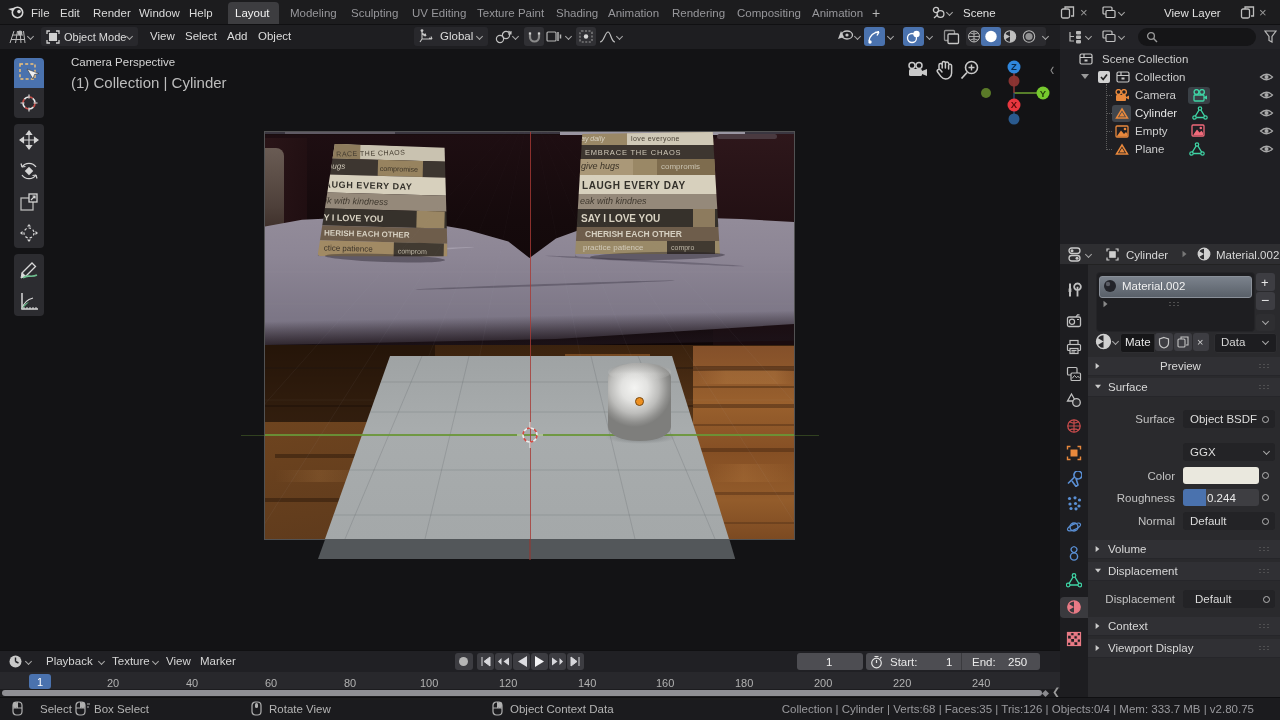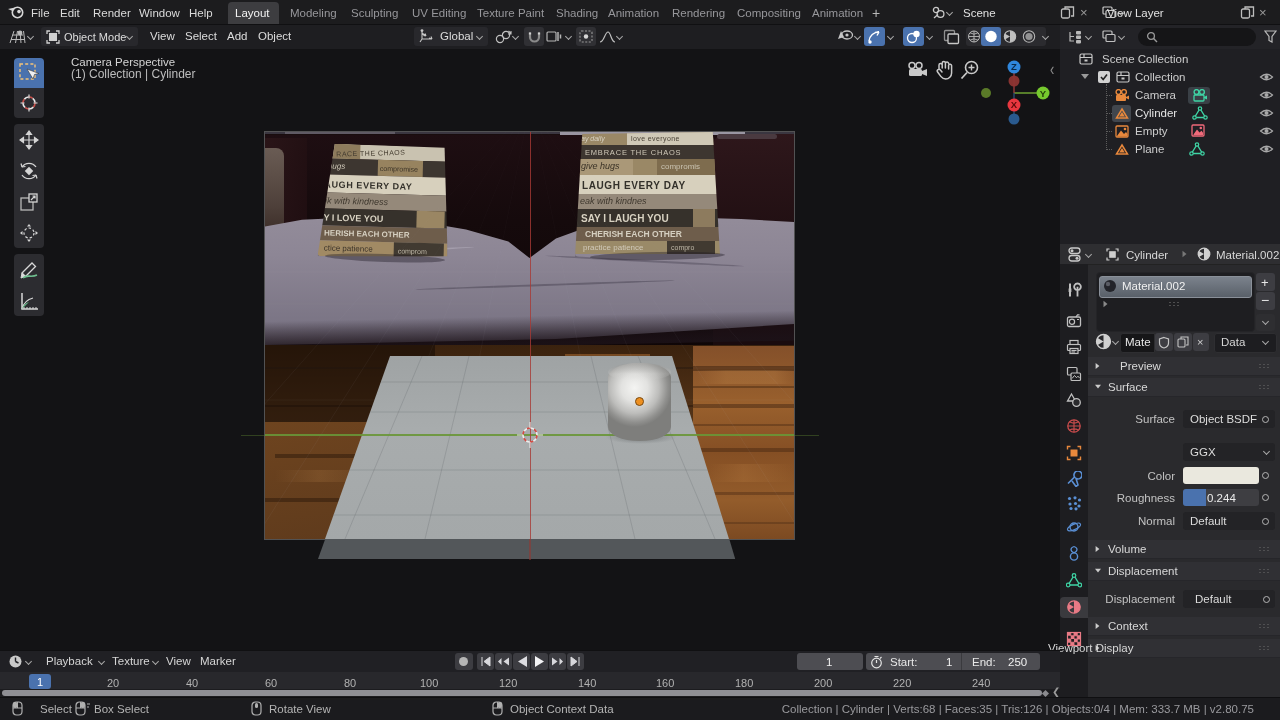--- a/index.html
+++ b/index.html
@@ -49,21 +49,21 @@
 <svg class="ab" style="left:1060px;top:5px" width="16" height="15" viewBox="0 0 16 15">
  <rect x="1.5" y="4" width="8" height="9" rx="1.5" fill="none" stroke="#bdbdbd" stroke-width="1.3"></rect>
  <path d="M5 4 V2 h8.5 v9 H11" fill="none" stroke="#bdbdbd" stroke-width="1.3"></path>
 </svg>
 <div class="tx" style="left:1080px;top:6px;color:#9a9a9a;font-size:13px">×</div>
 <svg class="ab" style="left:1102px;top:6px" width="15" height="13" viewBox="0 0 15 13">
  <rect x="1" y="1" width="9" height="7" rx="1" fill="none" stroke="#c9c9c9" stroke-width="1.2"></rect>
  <rect x="4" y="4.5" width="9" height="7" rx="1" fill="#1c1c1e" stroke="#c9c9c9" stroke-width="1.2"></rect>
 </svg>
 <div class="cv" style="left:1119px;top:10px"></div>
-<div class="tx" style="left:1107px;top:8px;color:#e0e0e0">View Layer</div>
+<div class="tx" style="left:1164px;top:8px;color:#e0e0e0">View Layer</div>
 <svg class="ab" style="left:1240px;top:5px" width="16" height="15" viewBox="0 0 16 15">
  <rect x="1.5" y="4" width="8" height="9" rx="1.5" fill="none" stroke="#bdbdbd" stroke-width="1.3"></rect>
  <path d="M5 4 V2 h8.5 v9 H11" fill="none" stroke="#bdbdbd" stroke-width="1.3"></path>
 </svg>
 <div class="tx" style="left:1259px;top:6px;color:#9a9a9a;font-size:13px">×</div>
 
 <div class="ab" style="left:0;top:24px;width:1060px;height:25px;background:#1e1e21;border-top:1px solid #101012"></div>
 <svg class="ab" style="left:9px;top:30px" width="17" height="14" viewBox="0 0 17 14">
  <path d="M1 13 L5 1 M6.5 13 L8.5 1 M12 13 L11 1 M16 13 L14.5 1" stroke="#b9b9b9" stroke-width="1" fill="none"></path>
  <path d="M2 9.5 H15 M3.5 5 H14" stroke="#b9b9b9" stroke-width="1"></path>
@@ -220,21 +220,21 @@
 </svg>
 <div class="ab" style="left:14px;top:285px;width:30px;height:31px;background:#2c2c30;border-radius:0 0 4px 4px"></div>
 <svg class="ab" style="left:19px;top:291px" width="20" height="20" viewBox="0 0 20 20">
  <path d="M3 2 V18 H19" fill="none" stroke="#d8d8d8" stroke-width="1.5"></path>
  <path d="M3 18 A 15 15 0 0 1 14 7" fill="none" stroke="#d8d8d8" stroke-width="1.2"></path>
  <path d="M3 18 A 10 10 0 0 1 10 11 L3 18 Z" fill="#5fae7f"></path>
  <path d="M5 18 v-2 M8 18 v-2 M11 18 v-2 M14 18 v-2 M17 18 v-2" stroke="#d8d8d8" stroke-width="1"></path>
 </svg>
 
 <div class="tx" style="left:71px;top:57px;color:#d4d4d4;font-size:11.5px">Camera Perspective</div>
-<div class="tx" style="left:71px;top:68px;color:#bdbdbd;font-size:12px">(1) Collection | Cylinder</div>
+<div class="tx" style="left:71px;top:75px;color:#bdbdbd;font-size:15px">(1) Collection | Cylinder</div>
 
 <svg class="ab" style="left:906px;top:61px" width="22" height="17" viewBox="0 0 22 17">
  <circle cx="6" cy="4.5" r="3" fill="none" stroke="#c9c9c9" stroke-width="1.5"></circle>
  <circle cx="13" cy="4.5" r="3" fill="none" stroke="#c9c9c9" stroke-width="1.5"></circle>
  <rect x="3" y="8" width="13" height="7" rx="1.5" fill="#c9c9c9"></rect>
  <path d="M16 10 l5 -2 v7 l-5 -2 Z" fill="#c9c9c9"></path>
 </svg>
 <svg class="ab" style="left:935px;top:60px" width="19" height="20" viewBox="0 0 19 20">
  <path d="M4 9 V5 a1.6 1.6 0 0 1 3.2 0 M7.2 8 V3 a1.6 1.6 0 0 1 3.2 0 M10.4 8 V3.6 a1.6 1.6 0 0 1 3.2 0 M13.6 9 V5 a1.6 1.6 0 0 1 3 .6 V13 a6 6 0 0 1 -6 6 H11 a6.5 6.5 0 0 1 -5.2 -2.6 L2.6 12 a1.7 1.7 0 0 1 2.8 -2 L7 12" fill="none" stroke="#c9c9c9" stroke-width="1.5" stroke-linecap="round" stroke-linejoin="round"></path>
 </svg>
@@ -335,21 +335,21 @@
   <div class="ab" style="left:0;top:27px;width:58px;height:16px;background:#aa9878"></div>
   <div class="ab" style="left:82px;top:27px;width:58px;height:16px;background:#7e6c4e"></div>
   <div class="tx" style="left:6px;top:30px;font-size:9px;font-style:italic;color:#3a3226">give hugs</div>
   <div class="tx" style="left:86px;top:31px;font-size:8px;color:#c9c2b0">compromis</div>
   <div class="ab" style="left:0;top:43px;width:145px;height:19px;background:#d7d0bd"></div>
   <div class="tx" style="left:7px;top:49px;font-size:10px;font-weight:bold;color:#33302a;letter-spacing:.6px">LAUGH EVERY DAY</div>
   <div class="ab" style="left:0;top:62px;width:145px;height:15px;background:#95897a"></div>
   <div class="tx" style="left:5px;top:65px;font-size:9px;font-style:italic;color:#3f382e">eak with kindnes</div>
   <div class="ab" style="left:0;top:77px;width:145px;height:18px;background:#36312b"></div>
   <div class="ab" style="left:118px;top:77px;width:22px;height:18px;background:#8d7b5e"></div>
-  <div class="tx" style="left:6px;top:82px;font-size:10px;font-weight:bold;color:#d8d2c2">SAY I LAUGH YOU</div>
+  <div class="tx" style="left:6px;top:82px;font-size:10px;font-weight:bold;color:#d8d2c2">SAY I LOVE YOU</div>
   <div class="ab" style="left:0;top:95px;width:145px;height:14px;background:#6e5d4b"></div>
   <div class="tx" style="left:10px;top:98px;font-size:8.5px;font-weight:bold;color:#d5cfc0">CHERISH EACH OTHER</div>
   <div class="ab" style="left:0;top:109px;width:145px;height:13px;background:#9a8a68"></div>
   <div class="ab" style="left:92px;top:109px;width:48px;height:13px;background:#413a31"></div>
   <div class="tx" style="left:8px;top:112px;font-size:8px;color:#d0c9b9">practice patience</div>
   <div class="tx" style="left:96px;top:112px;font-size:7px;color:#bdb6a6">compro</div>
  </div>
 
  <svg class="ab" style="left:0;top:0;-webkit-mask-image:linear-gradient(180deg,rgba(0,0,0,.25) 0%,rgba(0,0,0,.45) 30%,rgba(0,0,0,1) 60%)" width="529" height="407" viewBox="0 0 529 407">
   <g stroke="rgba(200,200,210,.055)" stroke-width="1">
@@ -627,21 +627,21 @@
     <path d="M4 3 V1 h7 v8 h-2" fill="none" stroke="#c4c4c4" stroke-width="1.1"></path>
   </svg>
 <div class="btn" style="left:1193px;top:333px;width:16px;height:18px"></div>
 <div class="tx" style="left:1197px;top:337px;color:#d0d0d0;font-size:11px">×</div>
 <div class="ab" style="left:1214px;top:333px;width:61px;height:18px;background:#1d1d20;border-radius:3px;border:1px solid #2e2e31"></div>
 <div class="tx" style="left:1221px;top:337px;color:#d5d5d5">Data</div>
 <div class="cv" style="left:1263px;top:339px"></div>
 
 <div class="ab" style="left:1088px;top:357px;width:192px;height:18px;background:#303034;border-bottom:1px solid #26262a"></div>
 <div class="tri-r" style="left:1095px;top:362px;transform:scale(.75);border-left-color:#ccc"></div>
-<div class="tx" style="left:1120px;top:361px;color:#d8d8d8">Preview</div>
+<div class="tx" style="left:1160px;top:361px;color:#d8d8d8">Preview</div>
 <div class="grip" style="left:1258px;top:363px;opacity:.5"></div>
 <div class="ab" style="left:1088px;top:378px;width:192px;height:18px;background:#303034;border-bottom:1px solid #26262a"></div>
 <div class="tri-d" style="left:1094px;top:384px;transform:scale(.75);border-top-color:#ccc"></div>
 <div class="tx" style="left:1108px;top:382px;color:#d8d8d8">Surface</div>
 <div class="grip" style="left:1258px;top:384px;opacity:.5"></div>
 <div class="tx" style="left:1175px;top:414px;color:#c2c2c2;transform:translateX(-100%)">Surface</div>
 <div class="fld" style="left:1183px;top:410px;width:92px;height:18px"></div>
 <div class="tx" style="left:1190px;top:414px;color:#dcdcdc">Object BSDF</div>
 <div class="dot" style="left:1262px;top:416px"></div>
 <div class="fld" style="left:1183px;top:443px;width:92px;height:18px"></div>
@@ -673,21 +673,21 @@
 <div class="fld" style="left:1183px;top:590px;width:92px;height:18px"></div>
 <div class="tx" style="left:1195px;top:594px;color:#dcdcdc">Default</div>
 <div class="dot" style="left:1263px;top:596px"></div>
 
 <div class="ab" style="left:1088px;top:617px;width:192px;height:18px;background:#303034;border-bottom:1px solid #26262a"></div>
 <div class="tri-r" style="left:1095px;top:622px;transform:scale(.75);border-left-color:#ccc"></div>
 <div class="tx" style="left:1108px;top:621px;color:#d8d8d8">Context</div>
 <div class="grip" style="left:1258px;top:623px;opacity:.5"></div>
 <div class="ab" style="left:1088px;top:639px;width:192px;height:18px;background:#303034;border-bottom:1px solid #26262a"></div>
 <div class="tri-r" style="left:1095px;top:644px;transform:scale(.75);border-left-color:#ccc"></div>
-<div class="tx" style="left:1048px;top:643px;color:#d8d8d8">Viewport Display</div>
+<div class="tx" style="left:1108px;top:643px;color:#d8d8d8">Viewport Display</div>
 <div class="grip" style="left:1258px;top:645px;opacity:.5"></div>
 
 <div class="ab" style="left:0;top:650px;width:1060px;height:22px;background:#202024;border-top:1px solid #101012"></div>
 <svg class="ab" style="left:8px;top:654px" width="15" height="15" viewBox="0 0 15 15">
  <circle cx="7.5" cy="7.5" r="6" fill="#c9c9c9"></circle>
  <path d="M7.5 7.5 V3.5 M7.5 7.5 L10.5 9" stroke="#202024" stroke-width="1.4"></path>
 </svg>
 <div class="cv" style="left:26px;top:659px"></div>
 <div class="tx" style="left:46px;top:656px;color:#d5d5d5">Playback</div>
 <div class="cv" style="left:99px;top:659px"></div>

